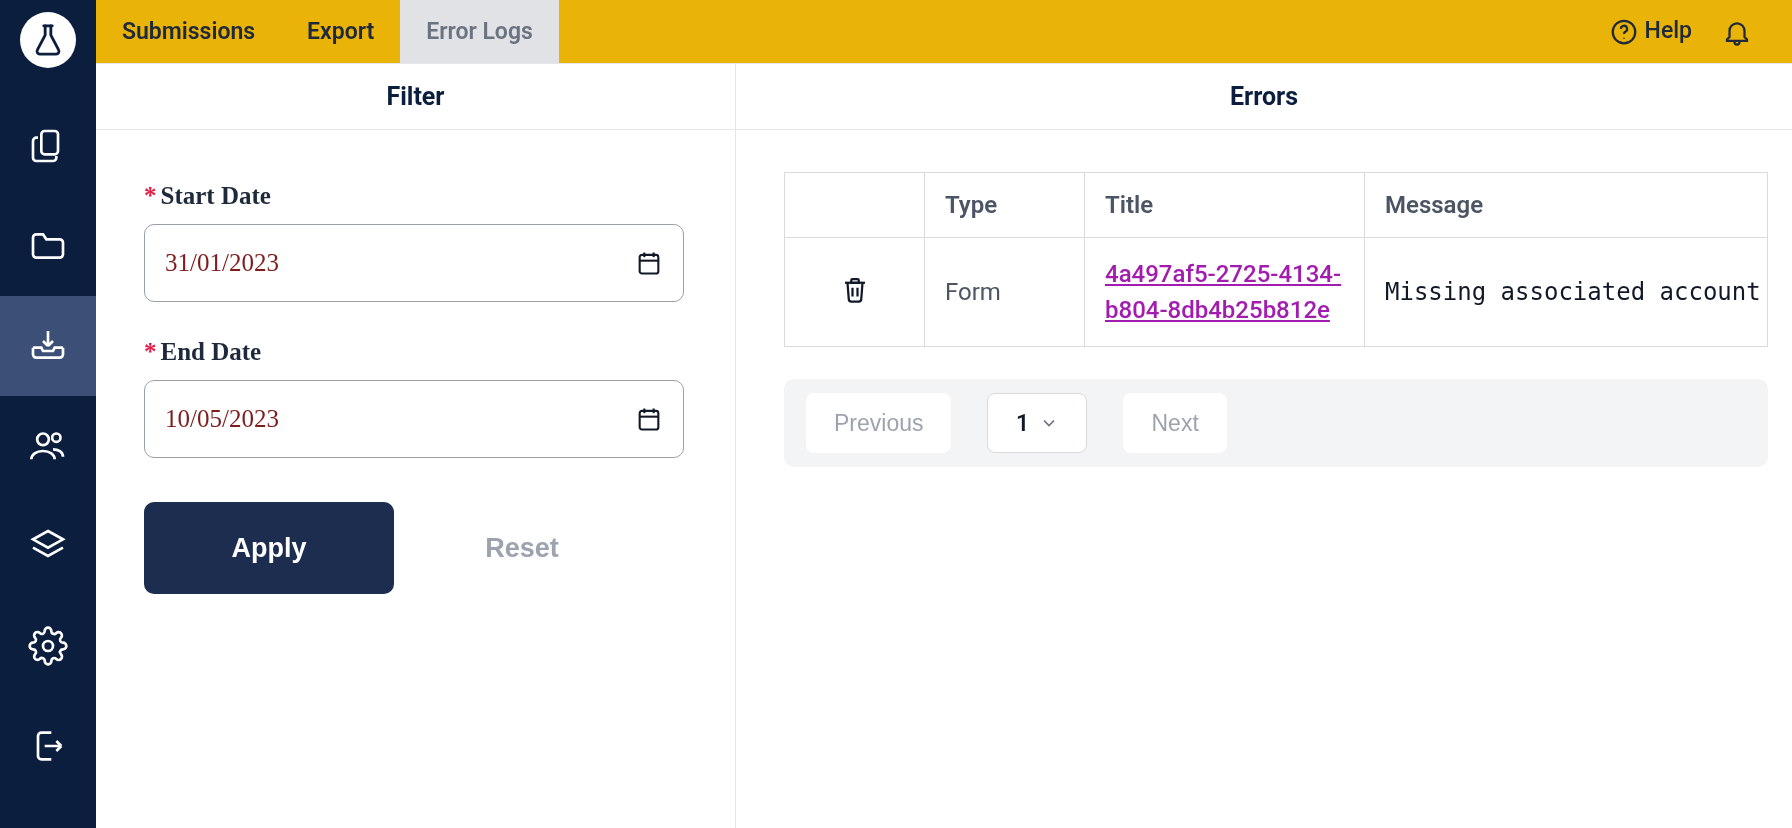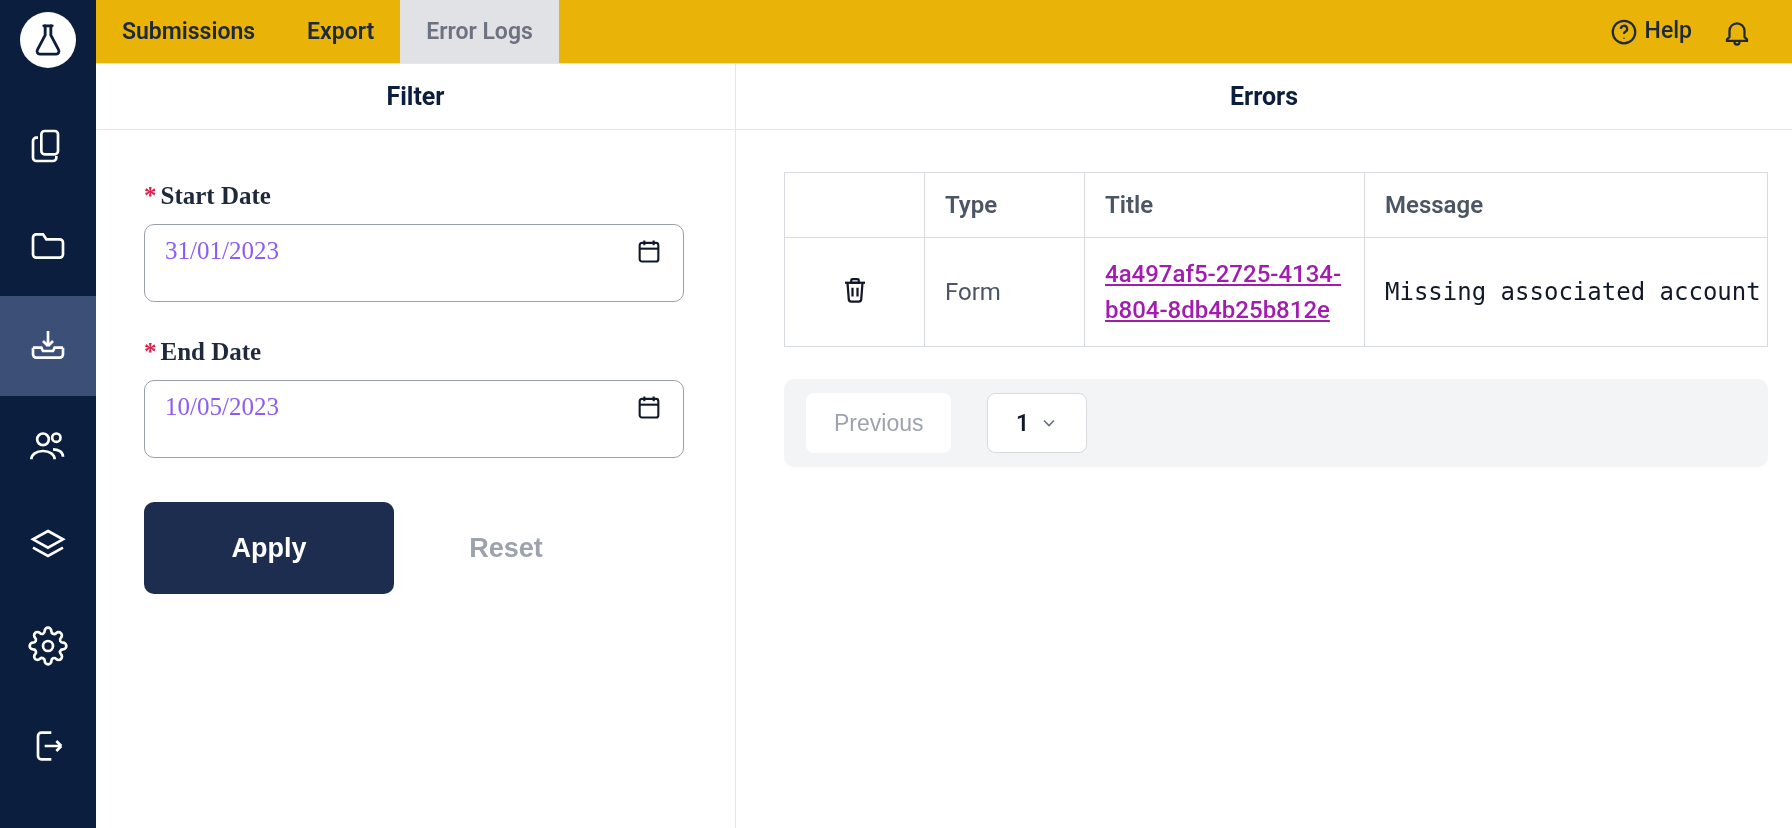--- a/index.html
+++ b/index.html
@@ -33,23 +33,23 @@
   .panel-left { width: 640px; border-right: 1px solid #e4e6ea; display: flex; flex-direction: column; }
   .panel-right { flex: 1; display: flex; flex-direction: column; }
   .panel-header { height: 66px; border-bottom: 1px solid #e4e6ea; display: flex; align-items: center; justify-content: center; font-size: 25px; font-weight: 700; color: #0b1e3d; }
   .panel-body-left { padding: 52px 48px 0 48px; }
   .panel-body-right { padding: 42px 24px 0 48px; }
 
   
   .field { margin-bottom: 36px; font-family: Liberation Serif, serif; }
   .field-label { font-size: 25px; font-weight: 700; color: #1e293b; margin-bottom: 14px; display: block; }
   .req { color: #e11d48; font-weight: 700; margin-right: 4px; }
-  .date-input { width: 540px; height: 78px; border: 1.5px solid #9aa0aa; border-radius: 10px; padding: 12px 20px; display: flex; align-items: flex-start; justify-content: space-between; font-size: 25px; font-weight: 500; color: #8b5cf6; cursor: pointer; background:#fff; }
+  .date-input { width: 540px; height: 78px; border: 1.5px solid #9aa0aa; border-radius: 10px; padding: 5px 20px; display: flex; align-items: center; justify-content: space-between; font-size: 25px; font-weight: 500; color: #7f1d1d; cursor: pointer; background:#fff; }
   .date-input svg { width: 28px; height: 28px; stroke: #111827; stroke-width: 1.8; fill: none; }
-  .actions { display: flex; gap: 12px; margin-top: 44px; }
+  .actions { display: flex; gap: 28px; margin-top: 44px; }
   .btn { height: 92px; width: 250px; border-radius: 10px; font-size: 27px; font-weight: 700; display: flex; align-items: center; justify-content: center; cursor: pointer; border: none; }
   .btn-primary { background: #1c2d4f; color: #fff; }
   .btn-ghost { background: transparent; color: #9ca3af; width:200px; }
 
   
   .table-wrap { overflow-x: hidden; }
   table { border-collapse: collapse; width: 100%; table-layout: fixed; }
   th, td { border: 1px solid #d7dade; padding: 18px 20px; font-size: 24px; text-align: left; vertical-align: middle; }
   th { font-weight: 600; color: #4b5563; background: #fff; height: 64px; }
   td { color: #4b5563; }
@@ -240,20 +240,21 @@
           </div>
 
           <div class="pagination">
             <button class="page-btn">Previous</button>
             <div class="page-select">
               <span>1</span>
               <svg viewBox="0 0 24 24">
                   <polyline points="6 9 12 15 18 9"></polyline>
                 </svg>
             </div>
+            <button class="page-btn">Next</button>
           </div>
 
         </div>
       </div>
 
     </div>
   </div>
 </div>
 
 </body></html>

